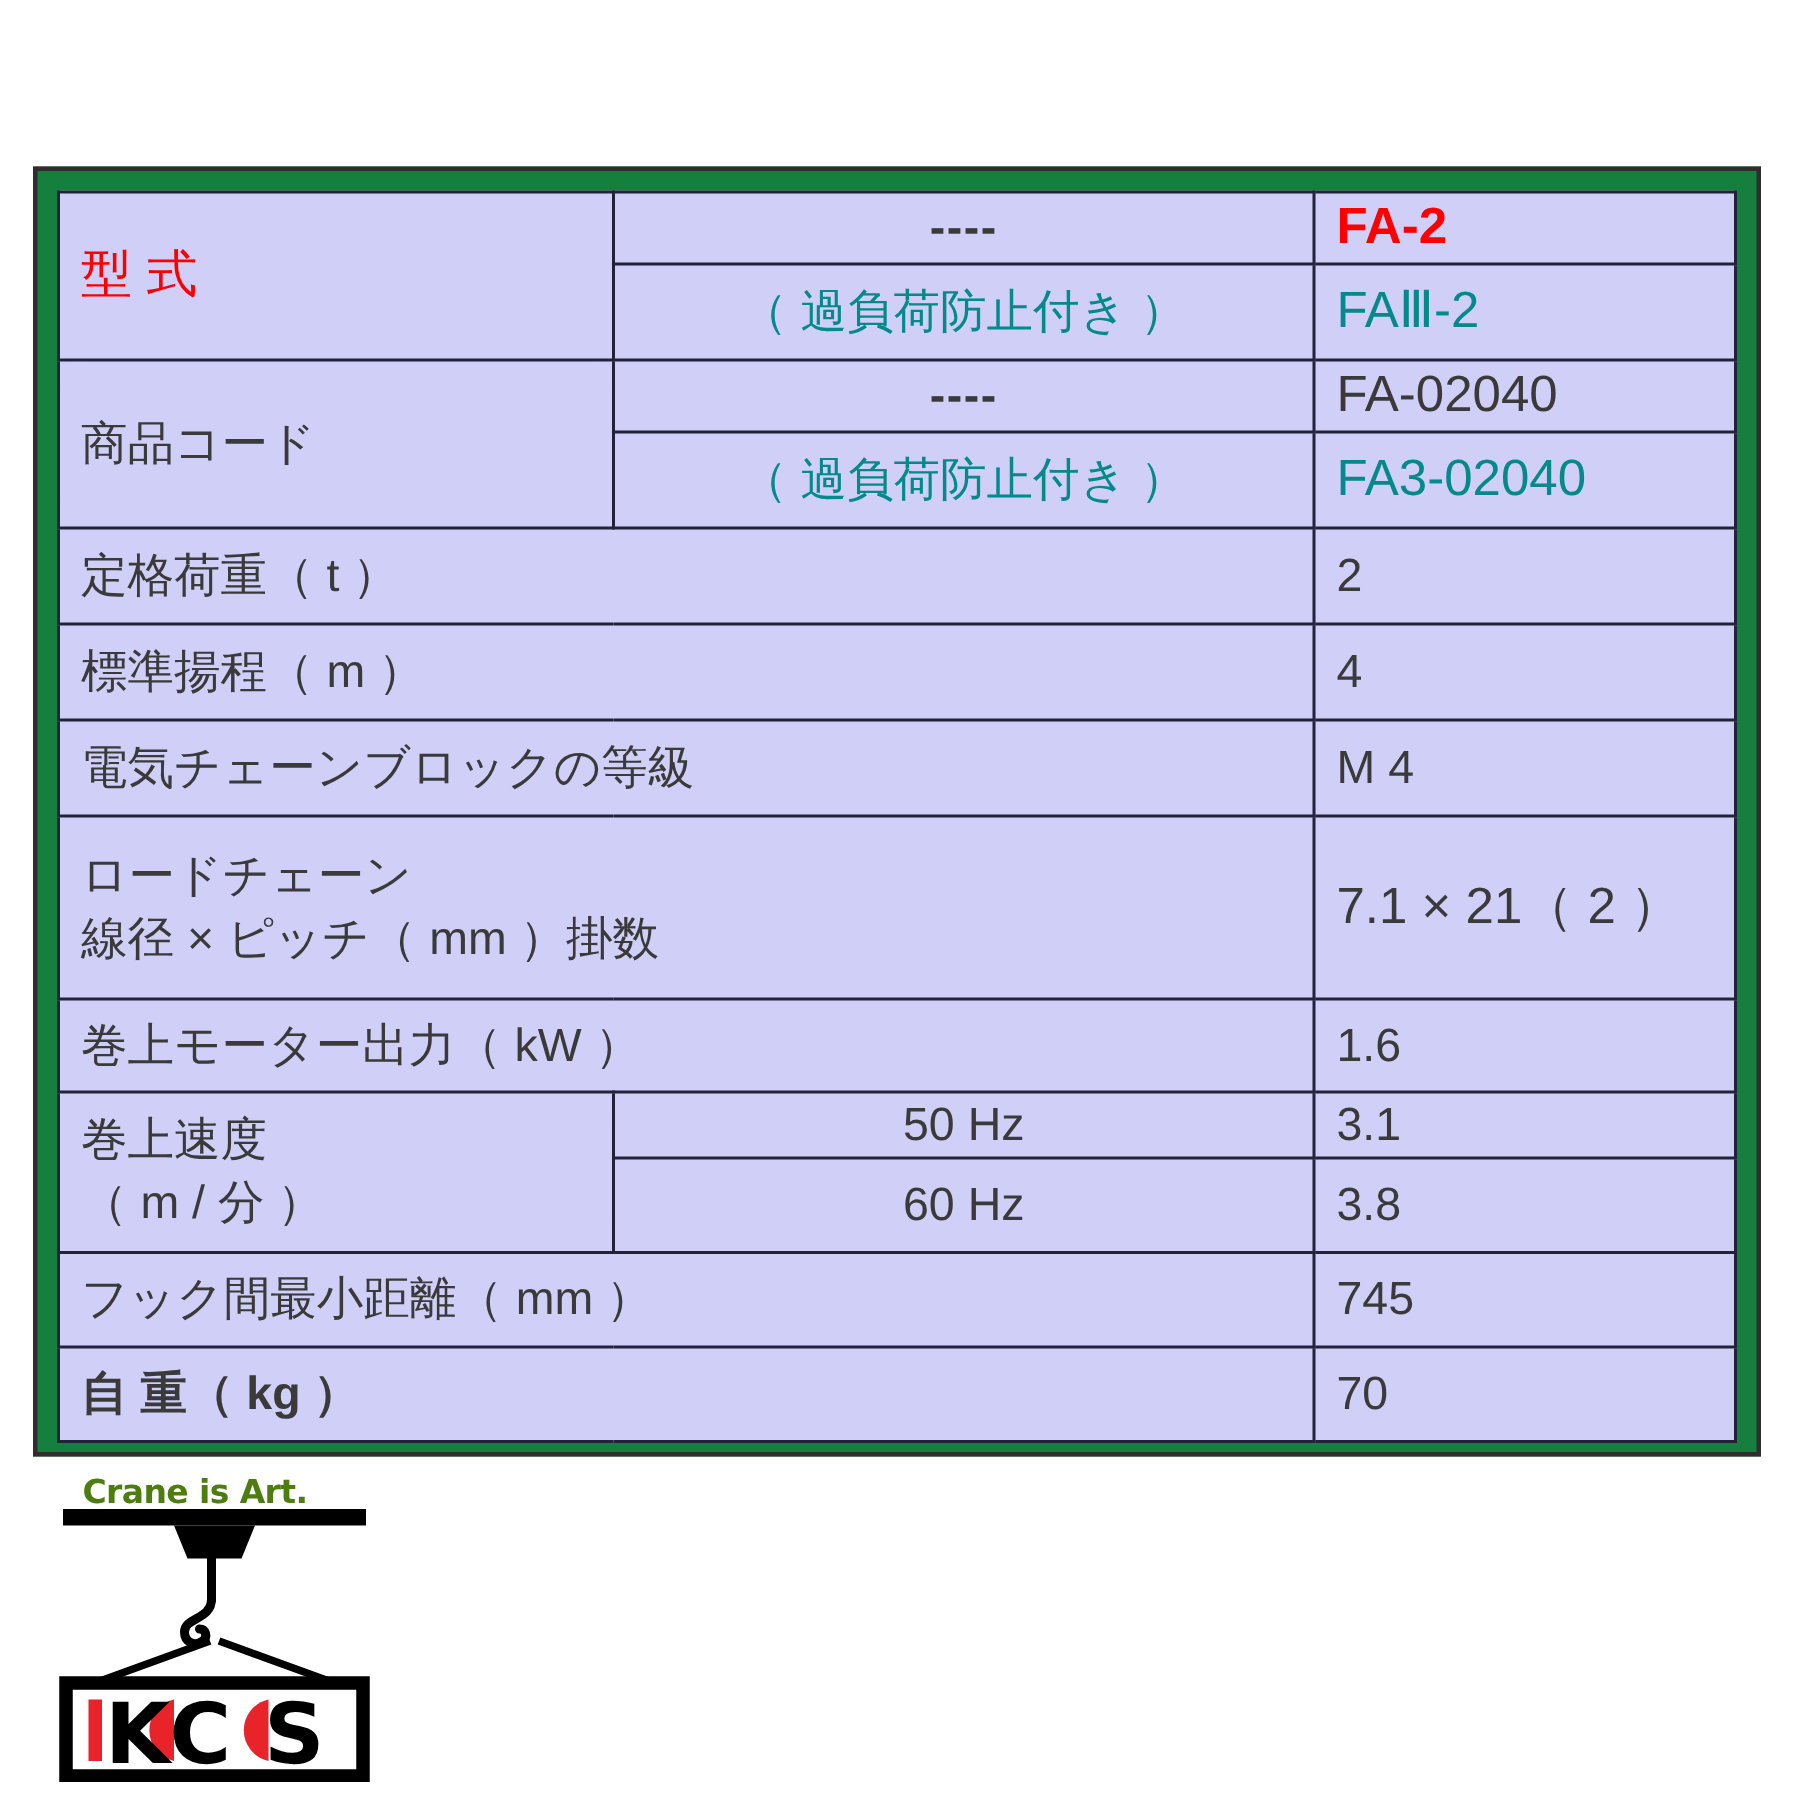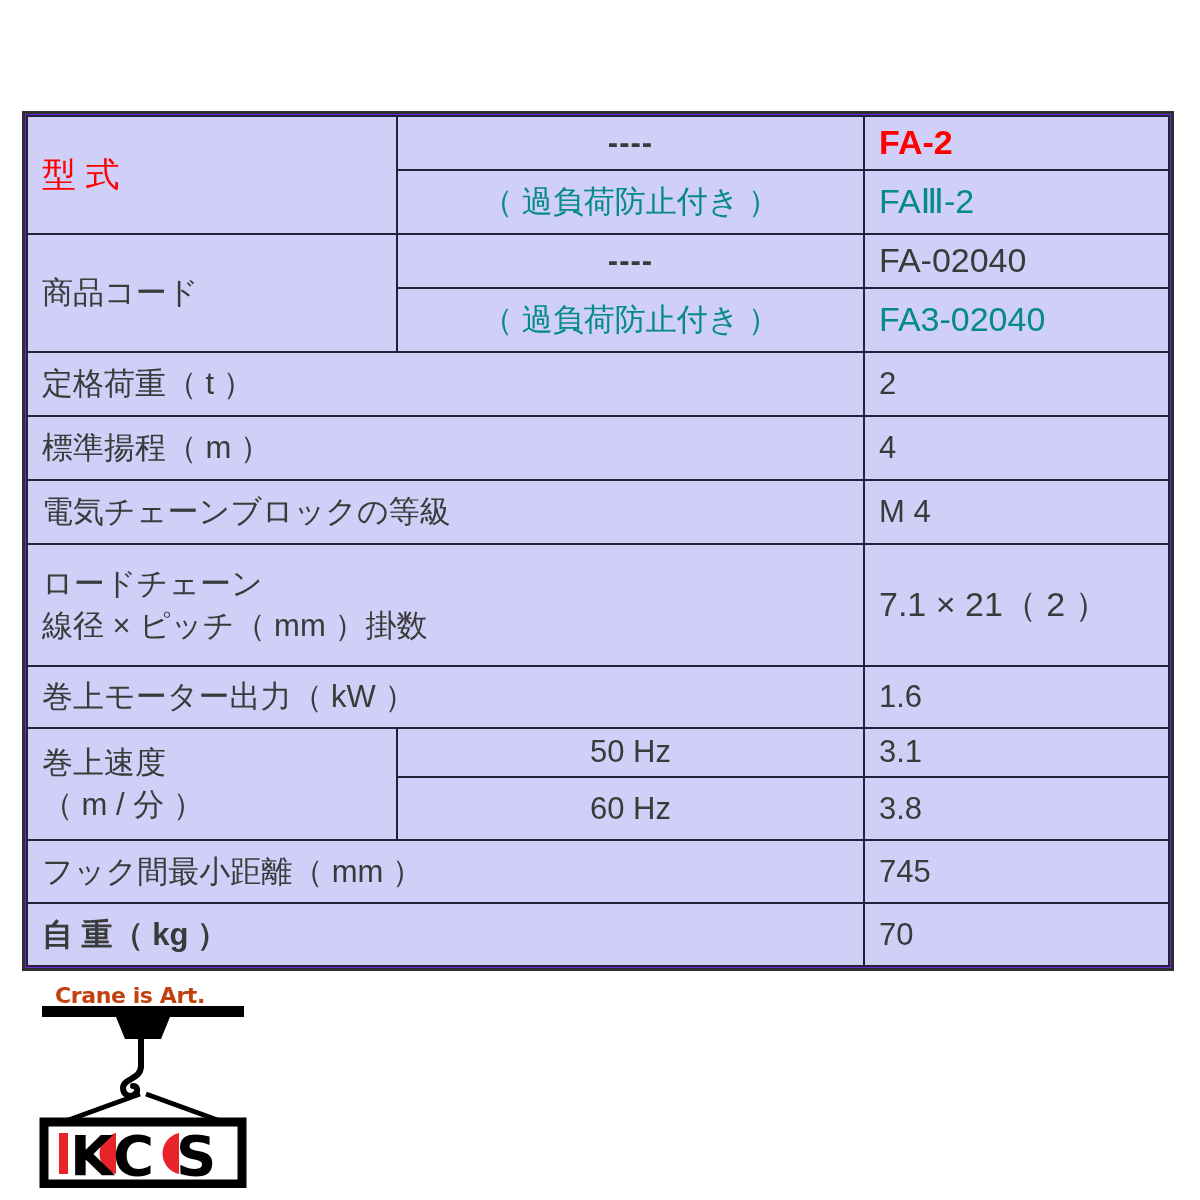--- a/index.html
+++ b/index.html
@@ -15,24 +15,24 @@
     overflow: hidden;
   }
 
   
   #spec-table-wrap {
     position: absolute;
     left: 22px;
     top: 111px;
     width: 1152px;
     height: 860px;
-    background: #6d28d9;
+    background: #15803d;
     border: 3px solid #2e2e2e;
     box-sizing: border-box;
-    padding: 1px;
+    padding: 13px;
   }
   table.spec {
     width: 100%;
     height: 100%;
     border-collapse: collapse;
     table-layout: fixed;
     background: #cfcff7;
   }
   table.spec td {
     border: 2px solid #22223a;
@@ -63,21 +63,21 @@
     top: 978px;
     width: 230px;
     height: 210px;
   }
   #kcs-tagline {
     position: absolute;
     left: 55px;
     top: 983px;
     font-size: 22px;
     font-weight: bold;
-    color: #c2410c;
+    color: #4d7c0f;
     letter-spacing: -0.4px;
     font-family: "DejaVu Sans", sans-serif;
     white-space: nowrap;
     z-index: 3;
   }
 </style>
 </head>
 <body>
 
 <div id="spec-table-wrap">

